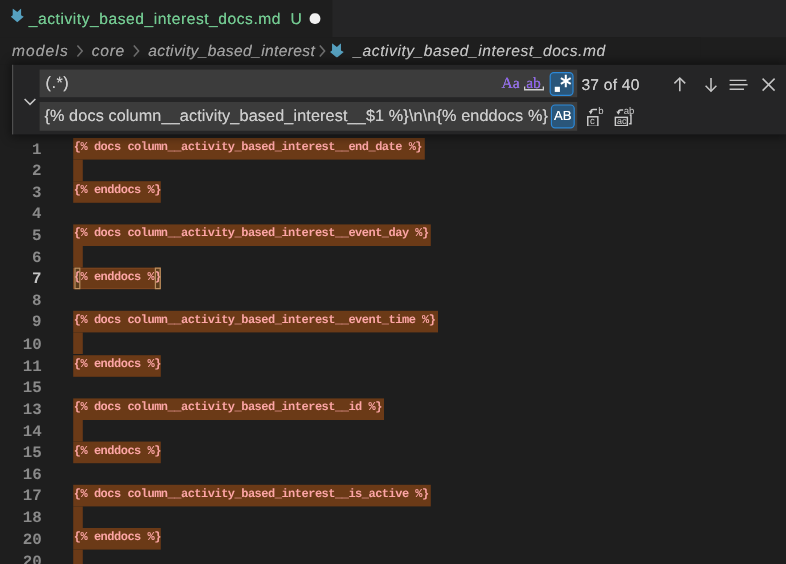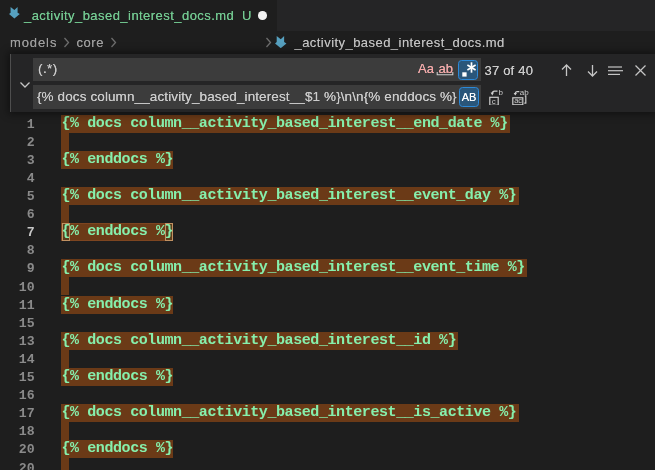--- a/index.html
+++ b/index.html
@@ -13,46 +13,46 @@
 .tab { position:absolute; left:0; top:0; width:277px; height:31px; background:#1e1e1e; }
 .tab .ticon { position:absolute; left:9px; top:7.3px; }
 .tab .tname { position:absolute; left:24px; top:8px; font-size:13px; color:#73c991; letter-spacing:0.45px;
   text-shadow:0 0 0.5px rgba(115,201,145,0.9); }
 .tab .tu { position:absolute; left:242px; top:8px; font-size:13px; color:#73c991;
   text-shadow:0 0 0.5px rgba(115,201,145,0.9); }
 .tab .tdot { position:absolute; left:258px; top:11px; width:8.5px; height:8.5px; border-radius:50%; background:#f2f2f2; }
 
 
 .bc { position:absolute; left:0; top:31px; width:584px; height:23px; background:#1e1e1e;
-  font-size:13px; color:#a0a0a0; letter-spacing:0.3px; text-shadow:0 0 0.5px rgba(160,160,160,0.8); }
+  font-size:13px; color:#a0a0a0; letter-spacing:0.3px; text-shadow:0 0 0.5px rgba(160,160,160,0.8);font-style:italic; }
 .bc span { position:absolute; top:3.5px; white-space:pre; }
 .bc .file { color:#c5c5c5; }
 
 
 .ln { position:absolute; left:0; width:34.7px; text-align:right;
   font-family:"Liberation Mono", monospace; font-size:13.2px; line-height:18.6px;
   color:#8a8a8a; height:18.1px; font-weight:bold; padding-top:1.2px; }
 .ln.cur { color:#c6c6c6; }
 .cl { position:absolute; left:61.5px; font-family:"Liberation Mono", monospace;
-  font-size:15px; letter-spacing:-0.42px; line-height:18.6px; height:18.1px; color:#86efac;
+  font-size:10px; letter-spacing:-0.42px; line-height:18.6px; height:18.1px; color:#fca5a5;
   white-space:pre; font-weight:bold; }
 .hl { background:#6b3a17; margin-left:-0.7px; padding-left:0.7px; display:inline-block;
   height:18.1px; line-height:18.6px; vertical-align:top; }
 .hl.nl { padding-right:2.2px; }
 .blk { position:absolute; left:60.8px; width:7.8px; height:18.1px; background:#6b3a17; }
 .bm { background:#5c3d1c; outline:1px solid #c09162; outline-offset:-1px; display:inline-block;
   height:18.1px; line-height:18.6px; vertical-align:top; }
 
 
 .fw { position:absolute; left:10px; top:53.5px; width:645px; height:58px; background:#252526;
   border-left:1px solid #4e4e4e; box-shadow:0 0 8px 2px rgba(0,0,0,0.45); }
 .fin { position:absolute; left:21.5px; width:448px; height:23.5px; background:#3c3c3c; }
 .fin .txt { position:absolute; left:4.5px; top:3.8px; font-size:13.5px; color:#cccccc; white-space:pre;
   text-shadow:0 0 0.5px rgba(204,204,204,0.9); }
-.opt { position:absolute; font-size:13px; color:#fca5a5; text-shadow:0 0 0.5px rgba(204,204,204,0.9); }
+.opt { position:absolute; font-size:13px; color:#8b5cf6; text-shadow:0 0 0.5px rgba(204,204,204,0.9);font-family:Liberation Serif, serif; }
 .optbox { position:absolute; width:20.5px; height:20px; background:#2a567a;
   border:1px solid #2c89d8; border-radius:3.5px; }
 .cnt { position:absolute; left:473.5px; top:9px; font-size:13px; color:#cccccc; letter-spacing:0.2px;
   text-shadow:0 0 0.5px rgba(204,204,204,0.9); }
 .bsep { position:absolute; top:6px; }
 .icn { position:absolute; }
 </style>
 </head>
 <body>
 <div id="root">
@@ -70,20 +70,21 @@
 
   <div class="bc">
     <span style="left:10px;letter-spacing:0.9px">models</span>
     <svg class="bsep" style="left:62.5px" width="7" height="11" viewBox="0 0 7 11">
         <polyline points="1.5,1 5.5,5.5 1.5,10" fill="none" stroke="#6e6e6e" stroke-width="1.3"></polyline>
       </svg>
     <span style="left:76.5px;letter-spacing:0.57px">core</span>
     <svg class="bsep" style="left:109.5px" width="7" height="11" viewBox="0 0 7 11">
         <polyline points="1.5,1 5.5,5.5 1.5,10" fill="none" stroke="#6e6e6e" stroke-width="1.3"></polyline>
       </svg>
+    <span style="left:123.5px;letter-spacing:0.3px">activity_based_interest</span>
     <svg class="bsep" style="left:264.5px" width="7" height="11" viewBox="0 0 7 11">
         <polyline points="1.5,1 5.5,5.5 1.5,10" fill="none" stroke="#6e6e6e" stroke-width="1.3"></polyline>
       </svg>
     <svg style="position:absolute;left:275px;top:5.3px" width="11.5" height="12.2" viewBox="0 0 10.3 11">
       <polygon points="1.5,0 5.15,2.9 8.2,0 8.2,5.4 10.3,6.7 5.15,11 0,6.7 1.5,5.4" fill="#56a0bf"></polygon>
     </svg>
     <span class="file" style="left:294.5px;letter-spacing:0.45px">_activity_based_interest_docs.md</span>
   </div>
 
   <div id="code">

